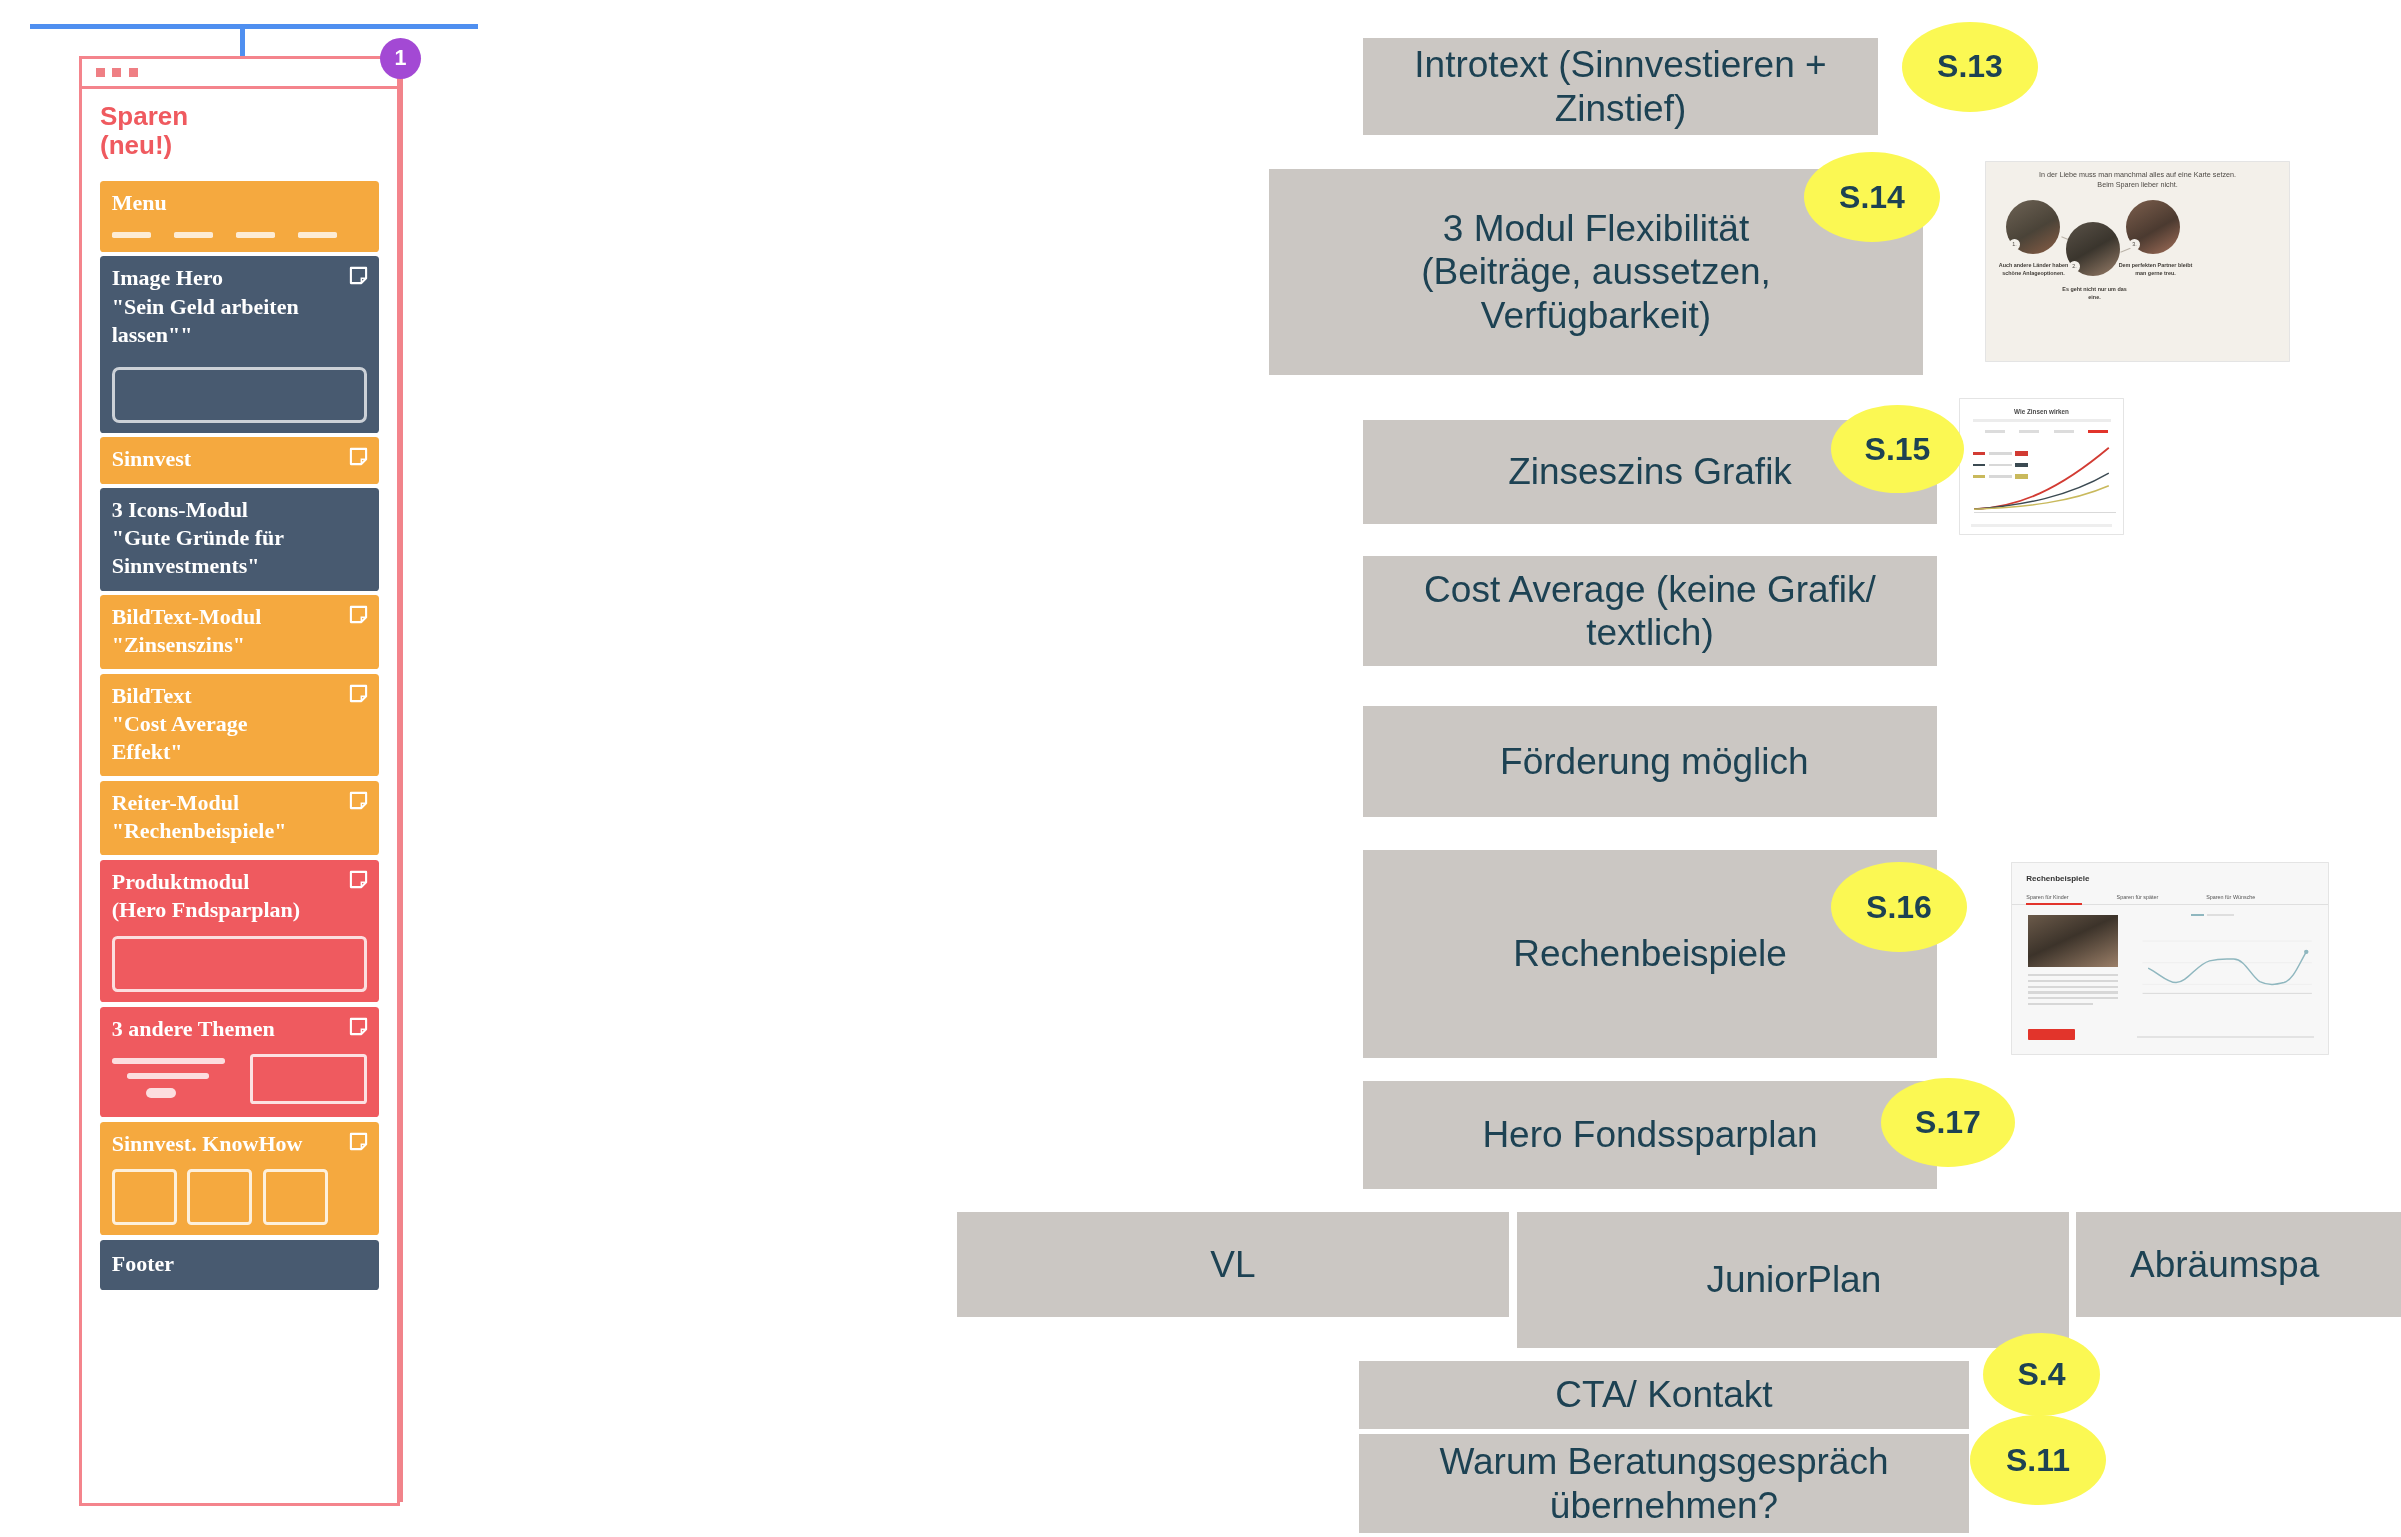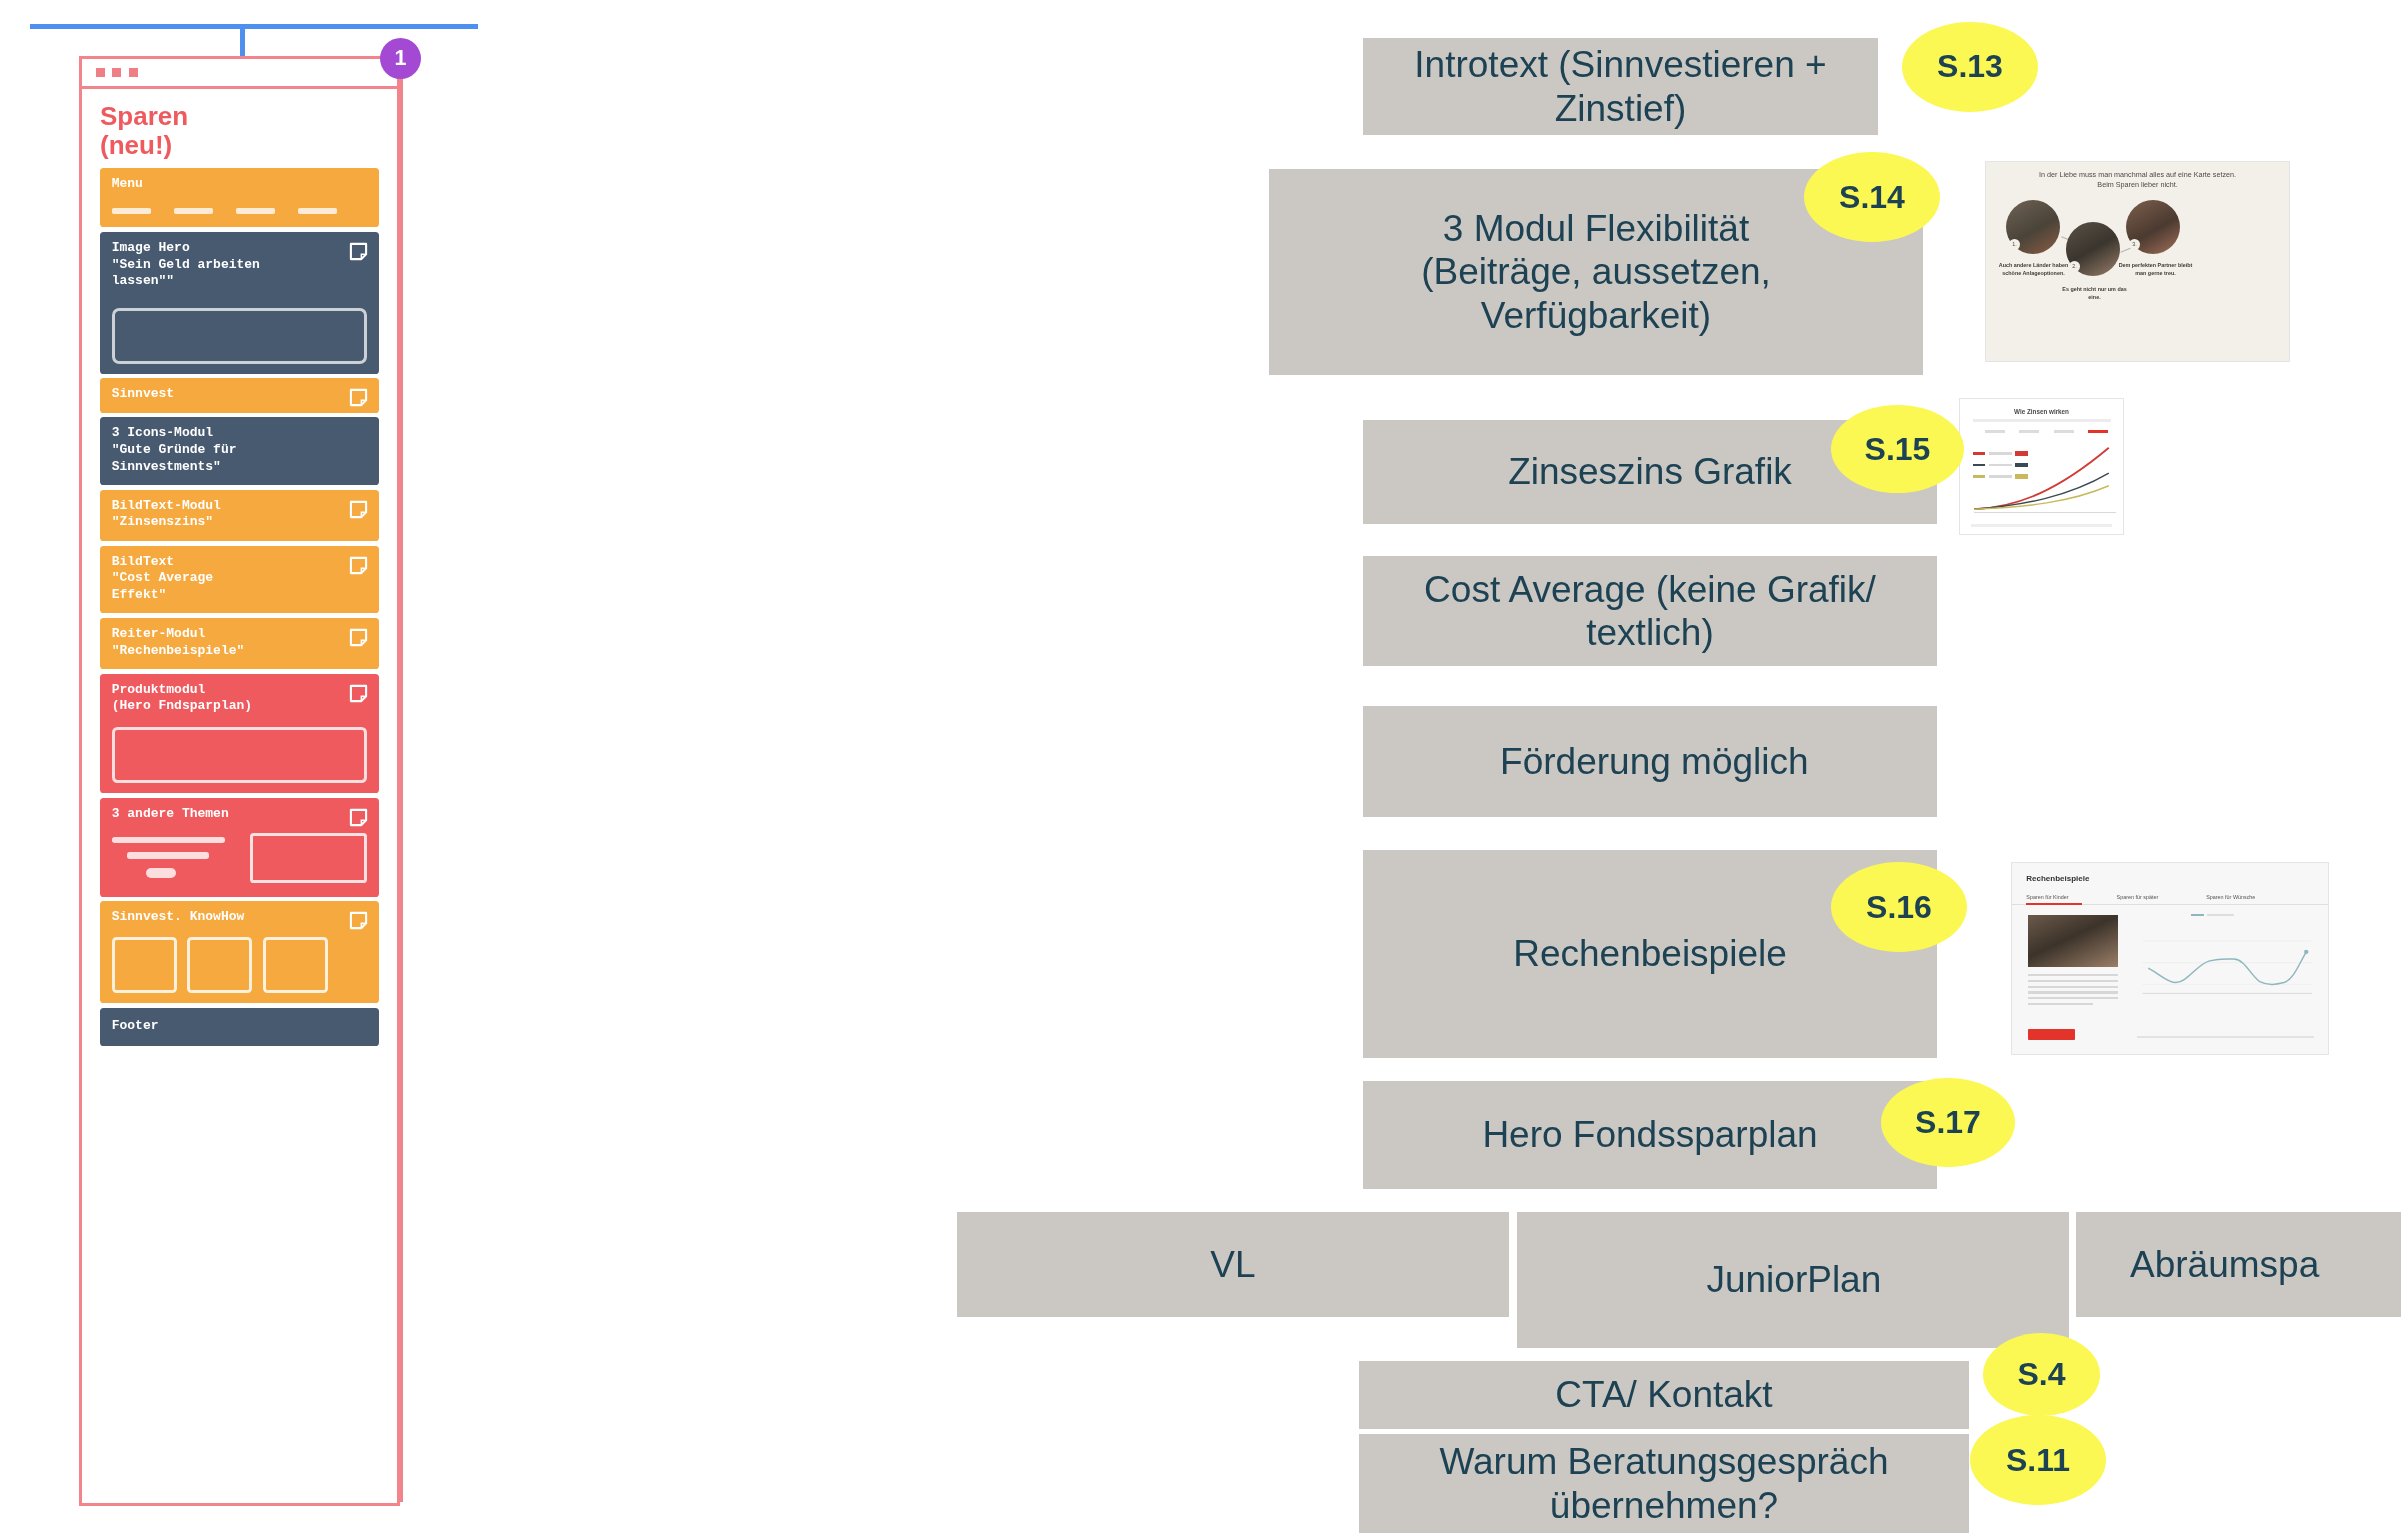--- a/index.html
+++ b/index.html
@@ -86,34 +86,34 @@
 
   .wf-body {
     padding: 12.5px 18px 14.3px 18px;
     box-sizing: border-box;
   }
   .wf-heading {
     color: #ef5a5f;
     font-size: 26px;
     font-weight: bold;
     line-height: 1.12;
-    margin-bottom: 8px;
+    margin-bottom: 21px;
     font-family: "Liberation Sans", sans-serif;
   }
   .wf-mod {
     position: relative;
     margin-bottom: 4.5px;
     padding: 8px 11.7px 10px 11.7px;
     box-sizing: border-box;
     color: #ffffff;
-    font-size: 13px;
+    font-size: 22px;
     font-weight: bold;
     line-height: 1.28;
     border-radius: 3.6px;
-    font-family: Liberation Mono, monospace;
+    font-family: Liberation Serif, serif;
   }
   .wf-mod.orange { background: #f5a93f; }
   .wf-mod.navy   { background: #485a70; }
   .wf-mod.red    { background: #ef5a5f; }
 
   .wf-mod .note-icon {
     position: absolute;
     right: 10.8px;
     top: 10px;
     width: 19px;

